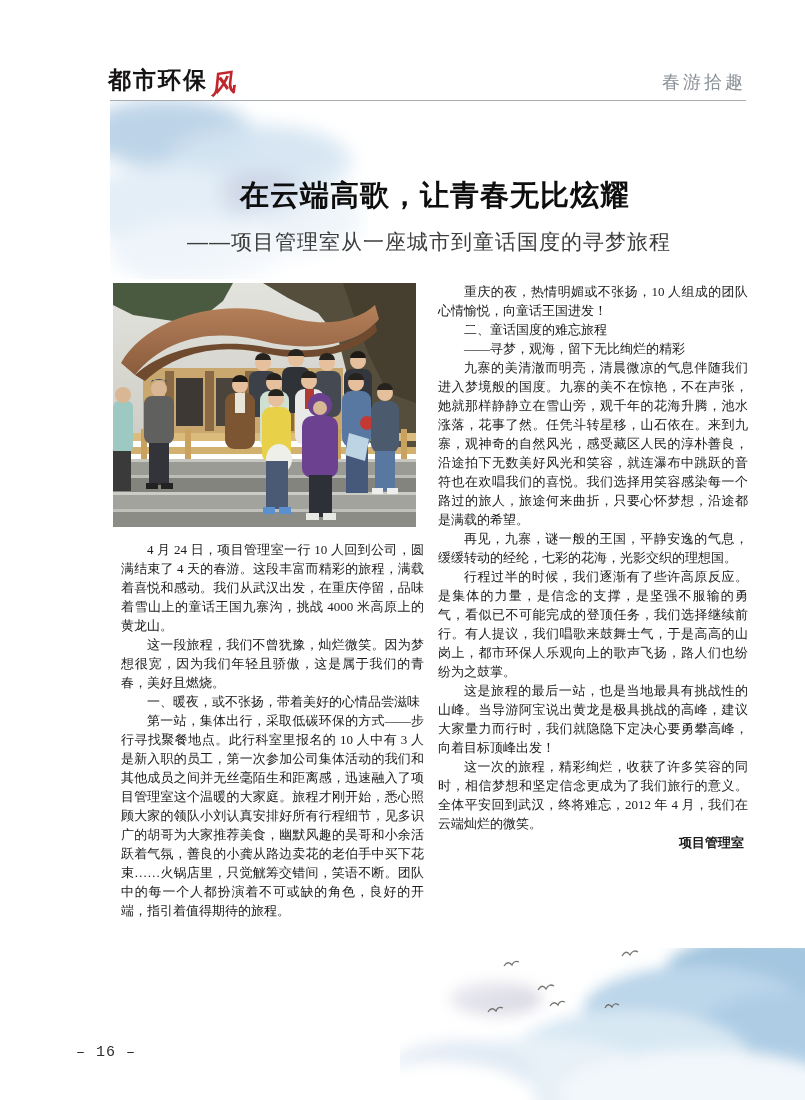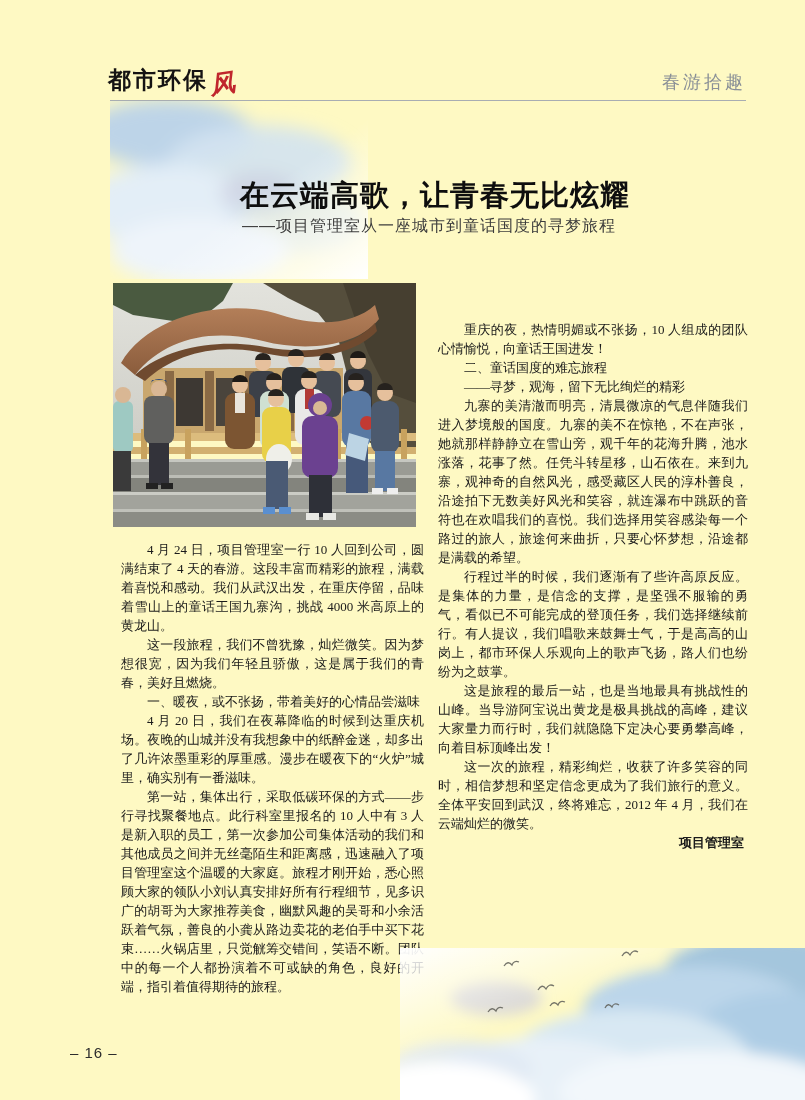--- a/index.html
+++ b/index.html
@@ -1,20 +1,20 @@
 <!DOCTYPE html>
 <html><head>
 <meta charset="utf-8">
 <style>
   html,body{margin:0;padding:0;background:#e9e9e9;}
   .page{
     position:relative;
     width:805px;height:1100px;
     margin:0 auto;
-    background:#fef9c3;
+    background:#ffffff;
     overflow:hidden;
     font-family:"Liberation Serif","DejaVu Serif",serif;
     color:#1c1c1c;
   }
   
   .masthead{position:absolute;left:108px;top:66px;height:30px;display:flex;align-items:flex-end;}
   .logo-text{
     font-family:"Liberation Sans","DejaVu Sans",sans-serif;
     font-weight:bold;font-size:23px;letter-spacing:2px;color:#151313;
     transform:scaleY(1.02);
@@ -37,41 +37,42 @@
 
   
   .title-wrap{position:absolute;left:110px;top:176px;width:638px;text-align:center;}
   .article-title{
     font-size:29px;font-weight:900;letter-spacing:1px;color:#0e0e0e;
     font-family:"Liberation Serif","DejaVu Serif",serif;
     margin:0;
     padding-left:12px;
   }
   .article-subtitle{
+    margin-top:12px;
     font-family:"Liberation Sans","DejaVu Sans",sans-serif;
-    font-size:16px;color:#3c3c3c;letter-spacing:1px;font-weight:400;
+    font-size:21px;color:#3c3c3c;letter-spacing:1px;font-weight:400;
   }
 
   
   .photo{position:absolute;left:113px;top:283px;width:303px;height:244px;overflow:hidden;}
   .photo svg{display:block;}
 
   
   .col{position:absolute;text-align:justify;font-size:13px;line-height:19px;color:#1a1a1a;}
   .col-left{left:121px;top:540px;width:303px;}
-  .col-right{left:438px;top:282px;width:310px;margin-top:38px;}
+  .col-right{left:438px;top:282px;width:310px;}
   .col p{margin:0;}
   .para{text-indent:2em;}
   .heading{text-indent:2em;}
   .signature{text-align:right;font-weight:bold;padding-right:4px;}
 
   
   .page-number{
-    position:absolute;left:70px;top:1044px;
-    font-family:Liberation Sans, sans-serif;
+    position:absolute;left:76px;top:1044px;
+    font-family:Liberation Mono, monospace;
     font-size:15px;color:#2c2c2c;letter-spacing:1px;
   }
 </style>
 </head>
 <body>
 
 <div class="page">
 
   <div class="masthead">
     <span class="logo-text">都市环保</span>
@@ -231,30 +232,30 @@
         <path d="M236,150 l20,6 l-4,22 l-20,-6 Z" fill="#bcd4e4"></path>
       </g>
     </svg>
   </div>
 
   <div class="col col-left">
 
   <p class="para">4 月 24 日，项目管理室一行 10 人回到公司，圆满结束了 4 天的春游。这段丰富而精彩的旅程，满载着喜悦和感动。我们从武汉出发，在重庆停留，品味着雪山上的童话王国九寨沟，挑战 4000 米高原上的黄龙山。</p>
       <p class="para">这一段旅程，我们不曾犹豫，灿烂微笑。因为梦想很宽，因为我们年轻且骄傲，这是属于我们的青春，美好且燃烧。</p>
       <p class="heading">一、暖夜，或不张扬，带着美好的心情品尝滋味</p>
-      <p class="para">4 月 20 日，我们在夜幕降临的时候到达重庆机场。夜晚的山城并没有我想象中的纸醉金迷，却多出了几许浓墨重彩的厚重感。漫步在暖夜下的“火炉”城里，确实别有一番滋味。</p>
       <p class="para">第一站，集体出行，采取低碳环保的方式——步行寻找聚餐地点。此行科室里报名的 10 人中有 3 人是新入职的员工，第一次参加公司集体活动的我们和其他成员之间并无丝毫陌生和距离感，迅速融入了项目管理室这个温暖的大家庭。旅程才刚开始，悉心照顾大家的领队小刘认真安排好所有行程细节，见多识广的胡哥为大家推荐美食，幽默风趣的吴哥和小余活跃着气氛，善良的小龚从路边卖花的老伯手中买下花束……火锅店里，只觉觥筹交错间，笑语不断。团队中的每一个人都扮演着不可或缺的角色，良好的开端，指引着值得期待的旅程。</p>
     </div>
 
   <div class="col col-right">
 
   <p class="para">重庆的夜，热情明媚或不张扬，10 人组成的团队心情愉悦，向童话王国进发！</p>
       <p class="heading">二、童话国度的难忘旅程</p>
       <p class="heading">——寻梦，观海，留下无比绚烂的精彩</p>
       <p class="para">九寨的美清澈而明亮，清晨微凉的气息伴随我们进入梦境般的国度。九寨的美不在惊艳，不在声张，她就那样静静立在雪山旁，观千年的花海升腾，池水涨落，花事了然。任凭斗转星移，山石依在。来到九寨，观神奇的自然风光，感受藏区人民的淳朴善良，沿途拍下无数美好风光和笑容，就连瀑布中跳跃的音符也在欢唱我们的喜悦。我们选择用笑容感染每一个路过的旅人，旅途何来曲折，只要心怀梦想，沿途都是满载的希望。</p>
+      <p class="para">再见，九寨，谜一般的王国，平静安逸的气息，缓缓转动的经纶，七彩的花海，光影交织的理想国。</p>
       <p class="para">行程过半的时候，我们逐渐有了些许高原反应。是集体的力量，是信念的支撑，是坚强不服输的勇气，看似已不可能完成的登顶任务，我们选择继续前行。有人提议，我们唱歌来鼓舞士气，于是高高的山岗上，都市环保人乐观向上的歌声飞扬，路人们也纷纷为之鼓掌。</p>
       <p class="para">这是旅程的最后一站，也是当地最具有挑战性的山峰。当导游阿宝说出黄龙是极具挑战的高峰，建议大家量力而行时，我们就隐隐下定决心要勇攀高峰，向着目标顶峰出发！</p>
       <p class="para">这一次的旅程，精彩绚烂，收获了许多笑容的同时，相信梦想和坚定信念更成为了我们旅行的意义。全体平安回到武汉，终将难忘，2012 年 4 月，我们在云端灿烂的微笑。</p>
       <p class="signature">项目管理室</p>
     </div>
 
   <div class="page-number">– 16 –</div>
 
   <div class="cloud-bottom">
     <svg width="405" height="152" viewBox="0 0 405 152">

